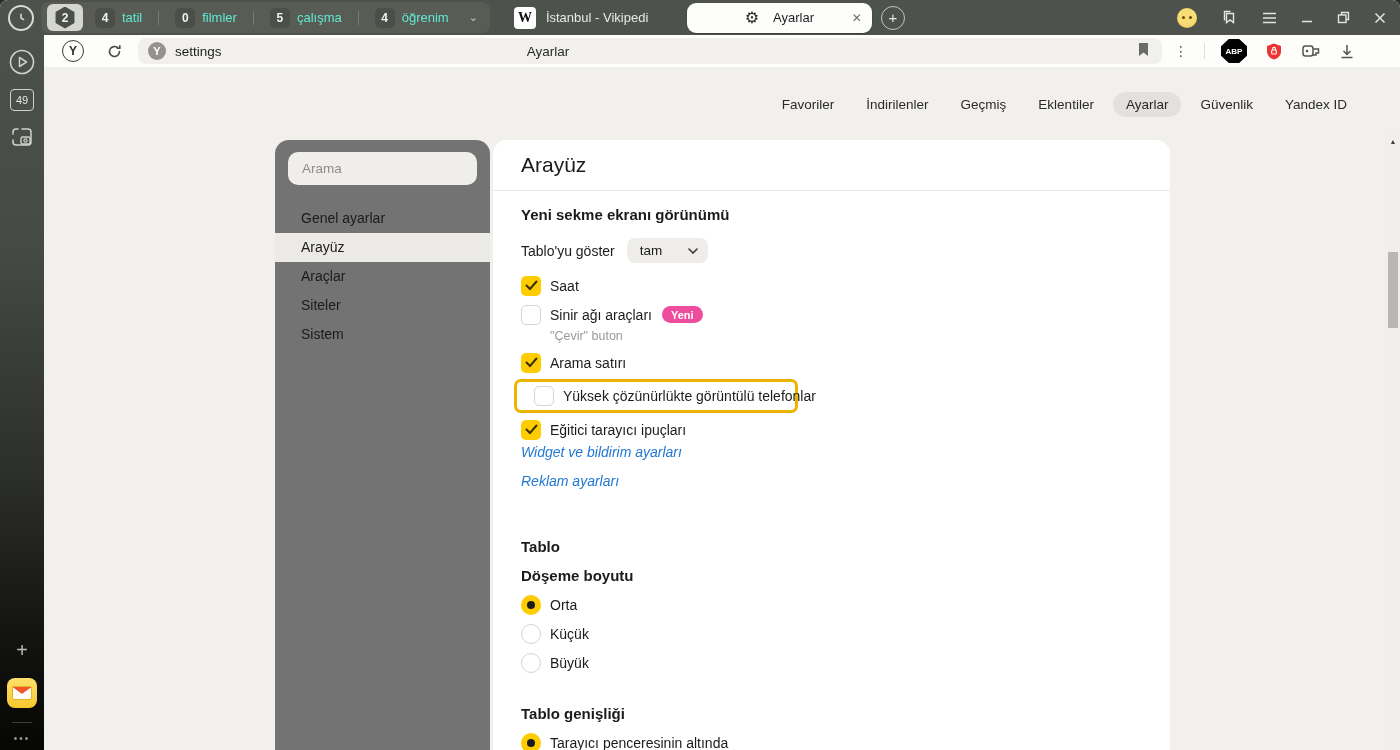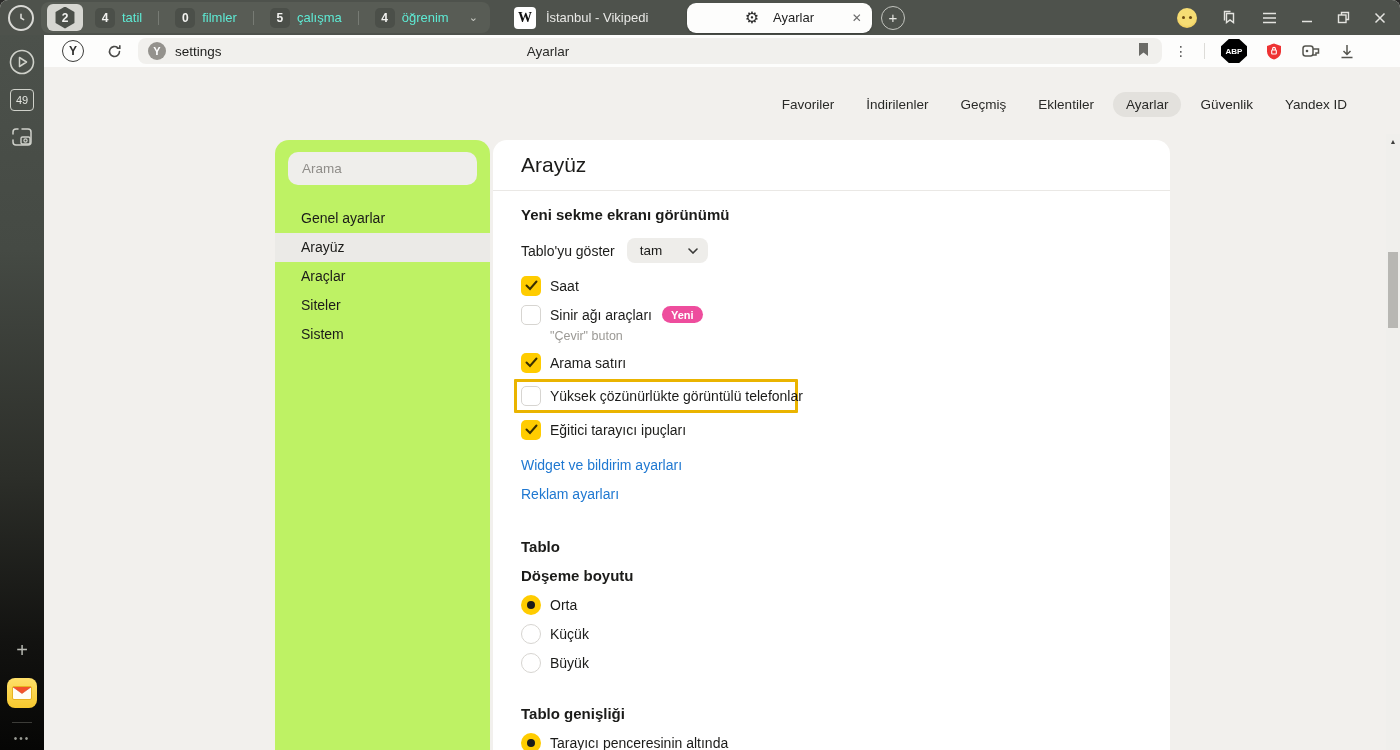--- a/index.html
+++ b/index.html
@@ -60,21 +60,21 @@
   .mailapp { width:30px; height:30px; border-radius:8px; background:linear-gradient(180deg,#ffe06a,#f7c82e); display:flex; align-items:center; justify-content:center; margin-bottom:14px; }
   .raildiv { width:20px; height:1px; background:#3c3c38; margin-bottom:10px; }
   .raildots { color:#9a9c95; font-size:10px; letter-spacing:2px; }
 
   
   .page { position:absolute; top:67px; left:44px; right:0; bottom:0; background:#f2f0ed; }
   .navrow { position:absolute; top:25px; left:0; right:40px; display:flex; justify-content:flex-end; gap:6px; }
   .navitem { font-size:13.5px; color:#2a2a28; padding:5px 13px; border-radius:15px; white-space:nowrap; }
   .navitem.active { background:#e3e1dd; }
 
-  .sidecard { position:absolute; left:231px; top:73px; width:215px; bottom:0; background:#bef264; border-radius:14px 14px 0 0; }
+  .sidecard { position:absolute; left:231px; top:73px; width:215px; bottom:0; background:#737373; border-radius:14px 14px 0 0; }
   .search { display:block; margin:12px 13px 0; width:189px; height:33px; background:#efeeeb; border:none; border-radius:10px; padding:0 14px; font-size:13.5px; color:#3a3a38; font-family:inherit; }
   .search::placeholder { color:#8f8d89; }
   .sideitems { margin-top:19px; }
   .sideitem { height:29px; line-height:29px; padding-left:26px; font-size:14px; color:#1b1b19; }
   .sideitem.active { background:#ebeae7; }
 
   .maincard { position:absolute; left:449px; top:73px; width:677px; bottom:0; background:#fff; border-radius:14px 14px 0 0; overflow:hidden; }
   .cardtitle { padding:13px 28px 13px; font-size:21px; color:#1b1b19; border-bottom:1px solid #eae8e5; }
   .cardbody { padding:15px 28px 0; }
   .secheading { font-size:15px; font-weight:bold; color:#1b1b19; }
@@ -83,23 +83,23 @@
   .dropdown { margin-left:12px; display:inline-flex; align-items:center; justify-content:space-between; width:81px; height:25px; background:#eeedea; border-radius:8px; padding:0 10px 0 13px; font-size:13.5px; color:#1b1b19; }
   .ddchev { margin-left:10px; }
 
   .checkrow { display:flex; align-items:center; height:29px; }
   .cb { width:20px; height:20px; border-radius:5px; flex:none; display:flex; align-items:center; justify-content:center; margin-right:9px; }
   .cb.on { background:#ffcc00; }
   .cb.off { background:#fff; border:1.5px solid #d7d5d1; }
   .cblabel { font-size:14px; color:#1b1b19; white-space:nowrap; }
   .newbadge { margin-left:10px; background:#ee4d9d; color:#fff; font-size:11px; font-weight:bold; padding:2.5px 9px; border-radius:10px; }
   .subnote { margin:0 0 2px 29px; font-size:12.5px; color:#9b9995; height:17px; }
-  .hlwrap { display:inline-flex; align-items:center; border:3px solid #eab400; border-radius:1px; margin:2px 0 2px -7px; padding:1px 8px 1px 4px; width:284px; }
+  .hlwrap { display:inline-flex; align-items:center; border:3px solid #eab400; border-radius:7px; margin:2px 0 2px -7px; padding:1px 8px 1px 17px; width:284px; }
   .hlwrap .checkrow { height:26px; }
-  .linkrow { height:29px; display:flex; align-items:flex-end; }
+  .linkrow { height:29px; display:flex; align-items:flex-start;font-style:italic; }
   .link { font-size:14px; color:#1f78d1; }
   .gap-lg { height:30px; }
   .gap-md { height:22px; }
   .subheading { font-size:15px; font-weight:bold; color:#1b1b19; height:29px; display:flex; align-items:center; }
   .radiorow { display:flex; align-items:center; height:29px; }
   .radio { width:20px; height:20px; border-radius:50%; flex:none; margin-right:9px; position:relative; }
   .radio.on { background:#ffcc00; }
   .radio.on:after { content:""; position:absolute; left:6px; top:6px; width:8px; height:8px; border-radius:50%; background:#1b1b19; }
   .radio.off { background:#fff; border:1.5px solid #d7d5d1; }
 

